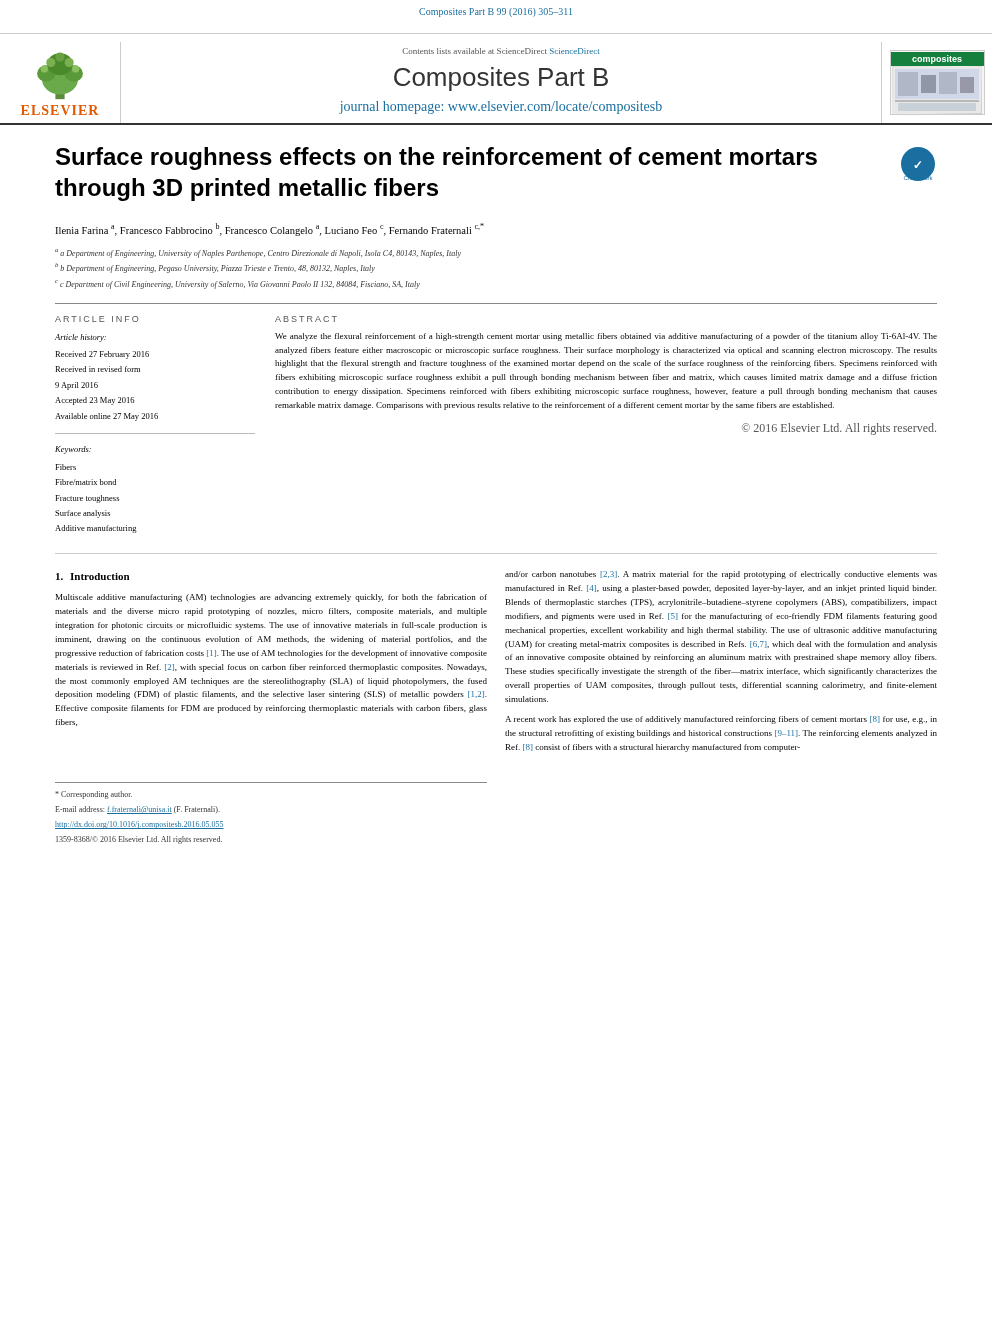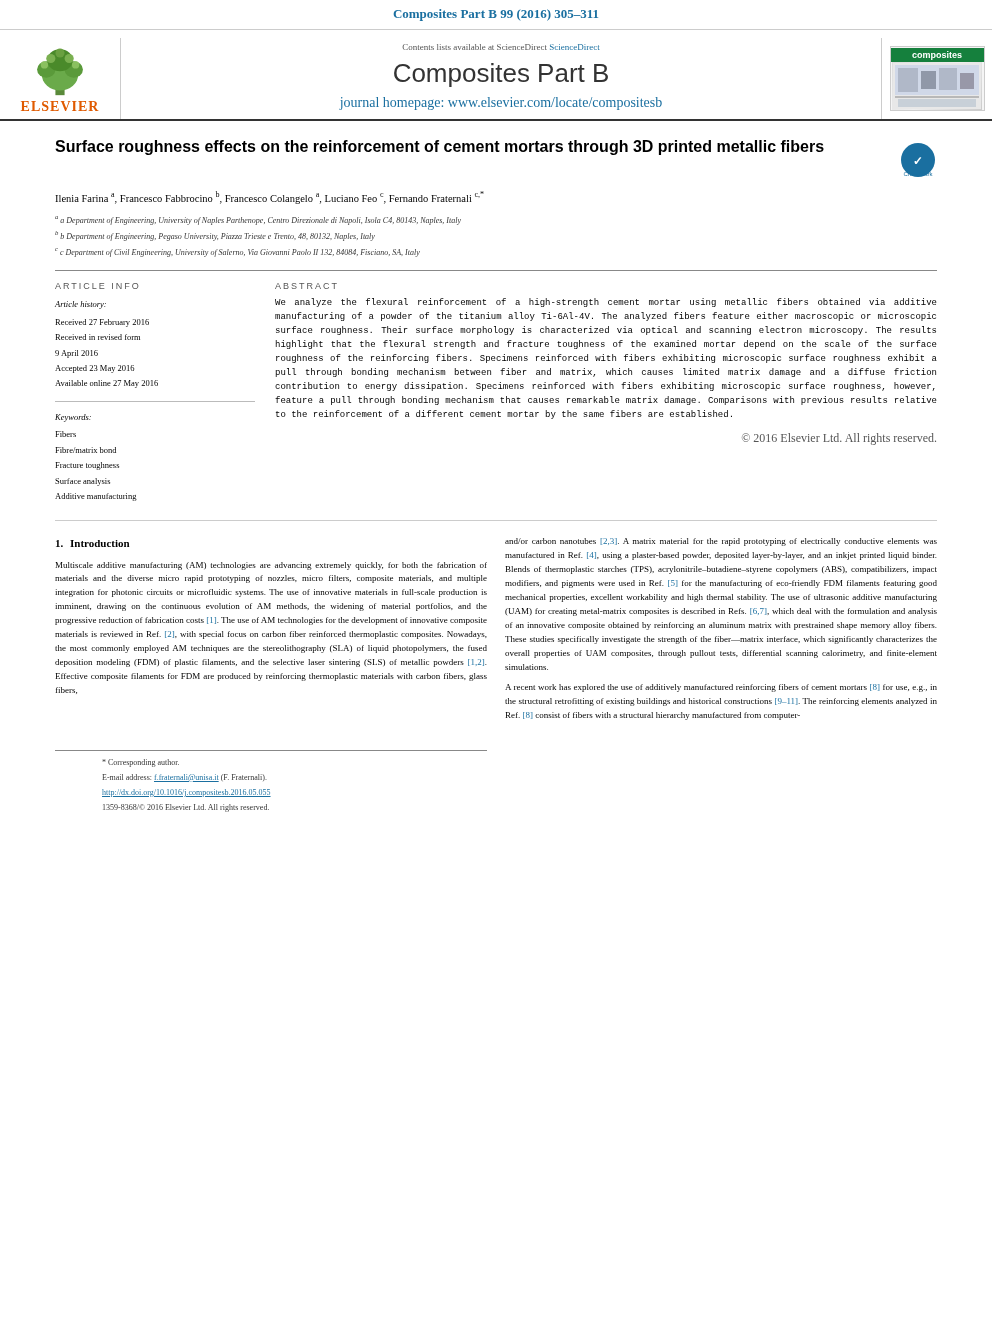--- a/index.html
+++ b/index.html
@@ -7,25 +7,24 @@
       background: #fff;
       font-family: "Times New Roman", Times, serif;
       font-size: 10px;
       color: #000;
       width: 992px;
       min-height: 1323px;
     }
 
     .top-bar {
       text-align: center;
-      padding: 6px 0 7px;
-      font-size: 13px;
+      padding: 6px 0 16px;
+      font-size: 10px;
       color: #1a6fa0;
       border-bottom: 1px solid #ccc;
-      font-weight: bold;
     }
 
     .header-section {
       display: flex;
       align-items: stretch;
       border-bottom: 2px solid #333;
       padding: 8px 0 0;
     }
 
     .header-left {
@@ -129,21 +128,21 @@
       justify-content: center;
       font-size: 7px;
       color: #666;
     }
 
     .article-main {
       padding: 16px 55px 10px 55px;
     }
 
     .article-title {
-      font-size: 16px;
+      font-size: 24px;
       font-weight: bold;
       color: #000;
       margin-bottom: 10px;
       line-height: 1.3;
       font-family: Arial, sans-serif;
     }
 
     .crossmark {
       float: right;
       margin-left: 10px;
@@ -243,21 +242,20 @@
 
     .keywords-list li {
       margin-bottom: 1px;
     }
 
     .abstract-text {
       font-size: 9px;
       line-height: 1.55;
       text-align: justify;
       color: #000;
-      font-family: Liberation Mono, monospace;
     }
 
     .copyright-line {
       font-size: 12px;
       color: #555;
       margin-top: 8px;
       text-align: right;
     }
 
     .body-divider {
@@ -301,21 +299,20 @@
       margin-top: 16px;
       border-top: 1px solid #888;
       padding-top: 6px;
       font-size: 8px;
       color: #333;
     }
 
     .footnote-item {
       margin-bottom: 3px;
       line-height: 1.5;
-      margin-left: 47px;
     }
 
     .doi-link {
       color: #1a6fa0;
       text-decoration: underline;
     }
   </style>
 </head>
 <body>
 

